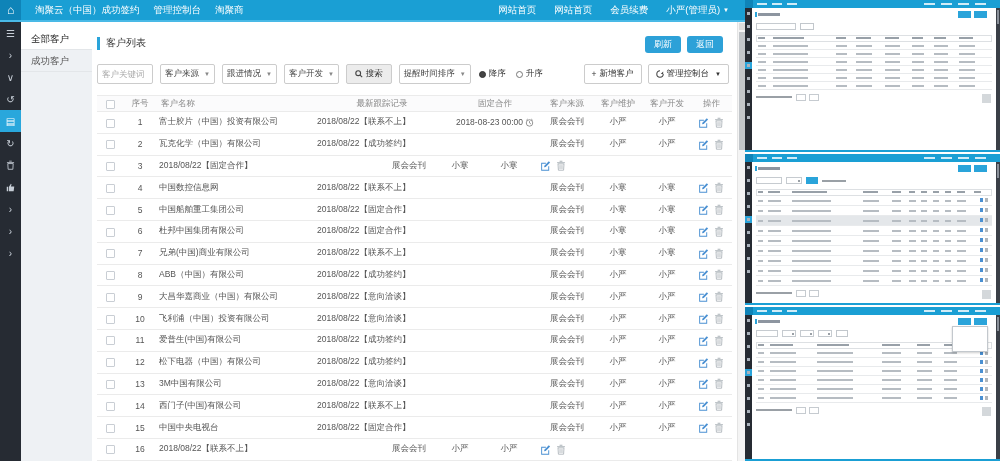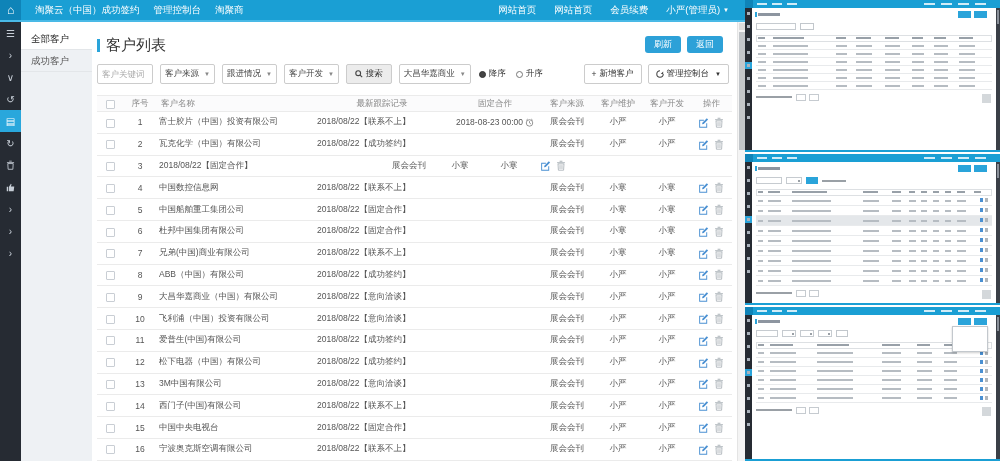--- a/index.html
+++ b/index.html
@@ -24,21 +24,21 @@
   
   .subnav{position:absolute;left:21px;top:22px;width:71px;height:439px;background:#eef1f4;font-size:9.5px;color:#555;}
   .sn-item{height:22px;line-height:22px;padding-left:10px;white-space:nowrap;border-bottom:1px solid #e3e6e9;cursor:default;}
   .sn-item.active{background:#fff;color:#222;}
   .sn-spacer{height:6px;background:#fff;}
 
   
   .content{position:absolute;left:92px;top:22px;width:645px;height:439px;background:#fff;}
   .title-row{position:absolute;left:5px;top:14px;display:flex;align-items:center;}
   .title-bar{width:3px;height:13px;background:#2aa4da;margin-right:6px;}
-  .page-title{font-size:15px;color:#333;}
+  .page-title{font-size:10px;color:#333;}
   .top-btns{position:absolute;right:14px;top:14px;display:flex;gap:6px;}
   .btn-blue{background:#2da1d8;color:#fff;font-size:9px;border:none;border-radius:3px;padding:4px 9px;line-height:1;cursor:pointer;}
 
   .filter-row{position:absolute;left:5px;top:41px;right:8px;height:22px;display:flex;align-items:center;}
   .f-input{width:56px;height:20px;border:1px solid #ccc;border-radius:2px;font-size:8.5px;padding:0 4px;color:#333;}
   .f-input::placeholder{color:#aaa;}
   .f-select{height:20px;border:1px solid #ccc;border-radius:2px;background:#fff;font-size:8.5px;color:#444;display:flex;align-items:center;padding:0 4px;margin-left:7px;white-space:nowrap;cursor:pointer;}
   .f-select .caret{color:#888;margin-left:5px;}
   .btn-search{height:20px;margin-left:7px;background:#ececec;border:1px solid #ccc;border-radius:2px;font-size:8.5px;color:#333;display:flex;align-items:center;padding:0 8px;gap:3px;cursor:pointer;}
   .radio-group{display:flex;align-items:center;margin-left:8px;font-size:8.5px;color:#333;gap:10px;}
@@ -153,21 +153,21 @@
           <span class="caret">▼</span>
         </div>
       <button class="btn-search">
         <svg width="8" height="8" viewBox="0 0 10 10">
             <circle cx="4" cy="4" r="3" fill="none" stroke="#444" stroke-width="1.4"></circle>
             <line x1="6.3" y1="6.3" x2="9" y2="9" stroke="#444" stroke-width="1.4"></line>
           </svg>
         <span>搜索</span>
       </button>
       <div class="f-select">
-          <span>大昌华嘉商业</span>
+          <span>提醒时间排序</span>
           <span class="caret">▼</span>
         </div>
       <div class="radio-group">
         <span class="radio">
             <span class="rdot on"></span>
             <span>降序</span>
           </span>
         <span class="radio">
             <span class="rdot"></span>
             <span>升序</span>
@@ -652,21 +652,20 @@
                   <path d="M2.2 5h7.6l-.5 8H2.7z" fill="none" stroke="#abb2b8" stroke-width="1.1"></path>
                   <path d="M4.5 6.5v5M6 6.5v5M7.5 6.5v5" stroke="#abb2b8" stroke-width=".8"></path>
                 </svg>
               </span>
       </div>
     </div>
 
     <div class="tr">
       <div class="td c-cb"><span class="cbx"></span></div>
       <div class="td c-no">16</div>
-      <div class="td c-name">宁波奥克斯空调有限公司</div>
       <div class="td c-rec">2018/08/22【联系不上】</div>
       <div class="td c-rem">
         <span class="remind-wrap">
                 <span></span>
               </span>
       </div>
       <div class="td c-src">展会会刊</div>
       <div class="td c-mnt">小严</div>
       <div class="td c-dev">小严</div>
       <div class="td c-op">

